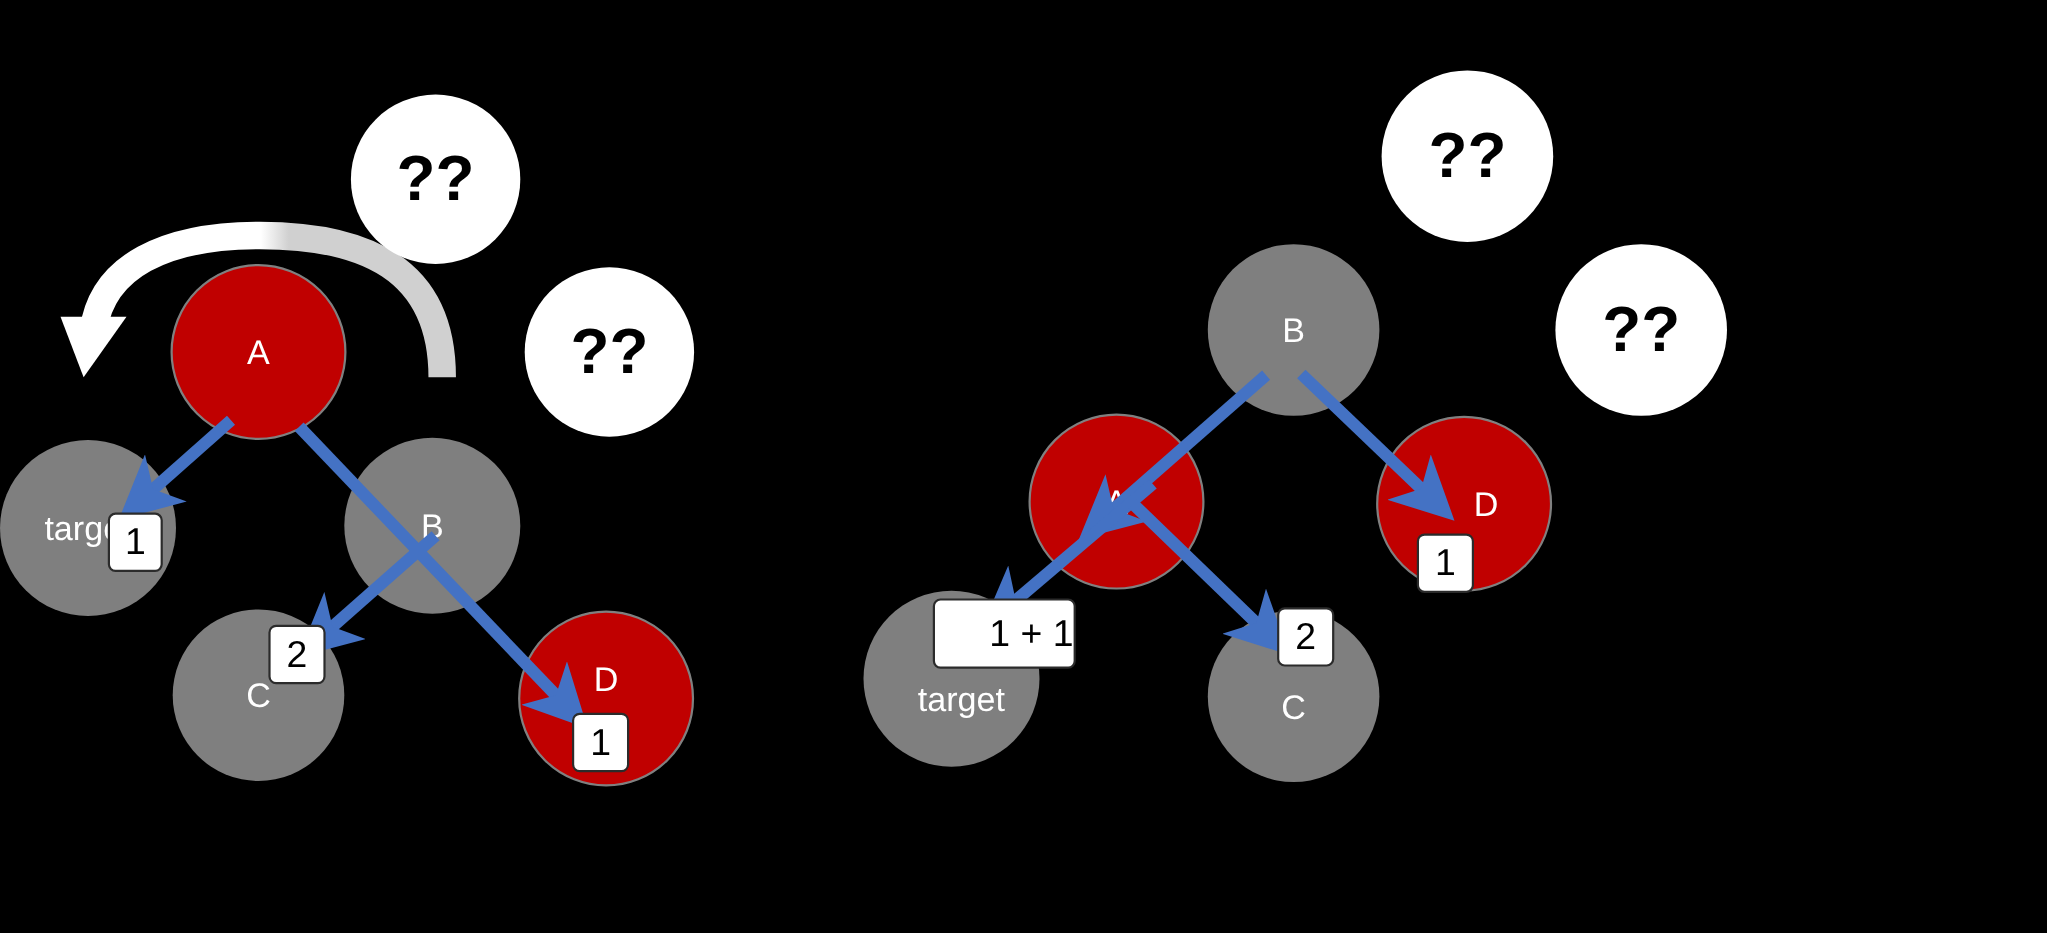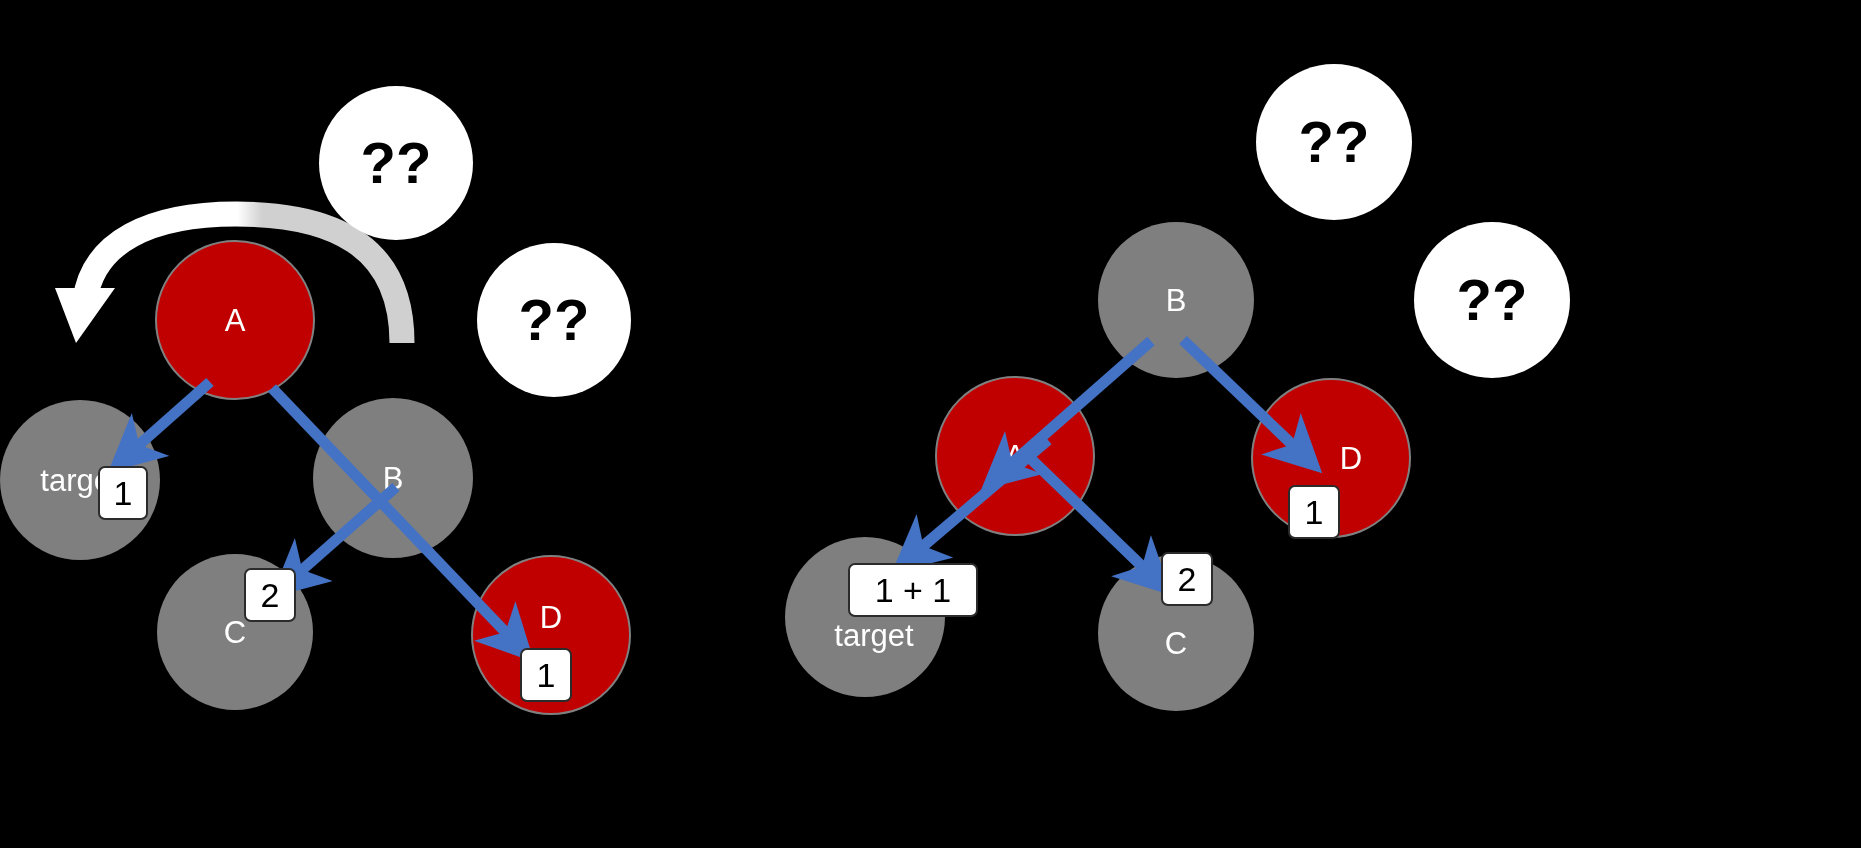--- a/index.html
+++ b/index.html
@@ -209,21 +209,21 @@
     </div>
 
     <div class="node node-q z-nodes" style="left:326px; top:64px; width:156px; height:156px;">
       <span class="q-label">??</span>
     </div>
 
     <div class="node node-q z-nodes" style="left:484px; top:222px; width:156px; height:156px;">
       <span class="q-label">??</span>
     </div>
 
-    <div class="badge" style="left:-82px; top:563px; width:130px; height:54px;">
+    <div class="badge" style="left:-82px; top:544px; width:130px; height:64px;justify-content:flex-end;">
       <span>1 + 1</span>
     </div>
     <div class="badge" style="left:231px; top:552px; width:52px; height:54px;">
       <span>2</span>
     </div>
     <div class="badge" style="left:358px; top:485px; width:52px; height:54px;">
       <span>1</span>
     </div>
   </div>
 

